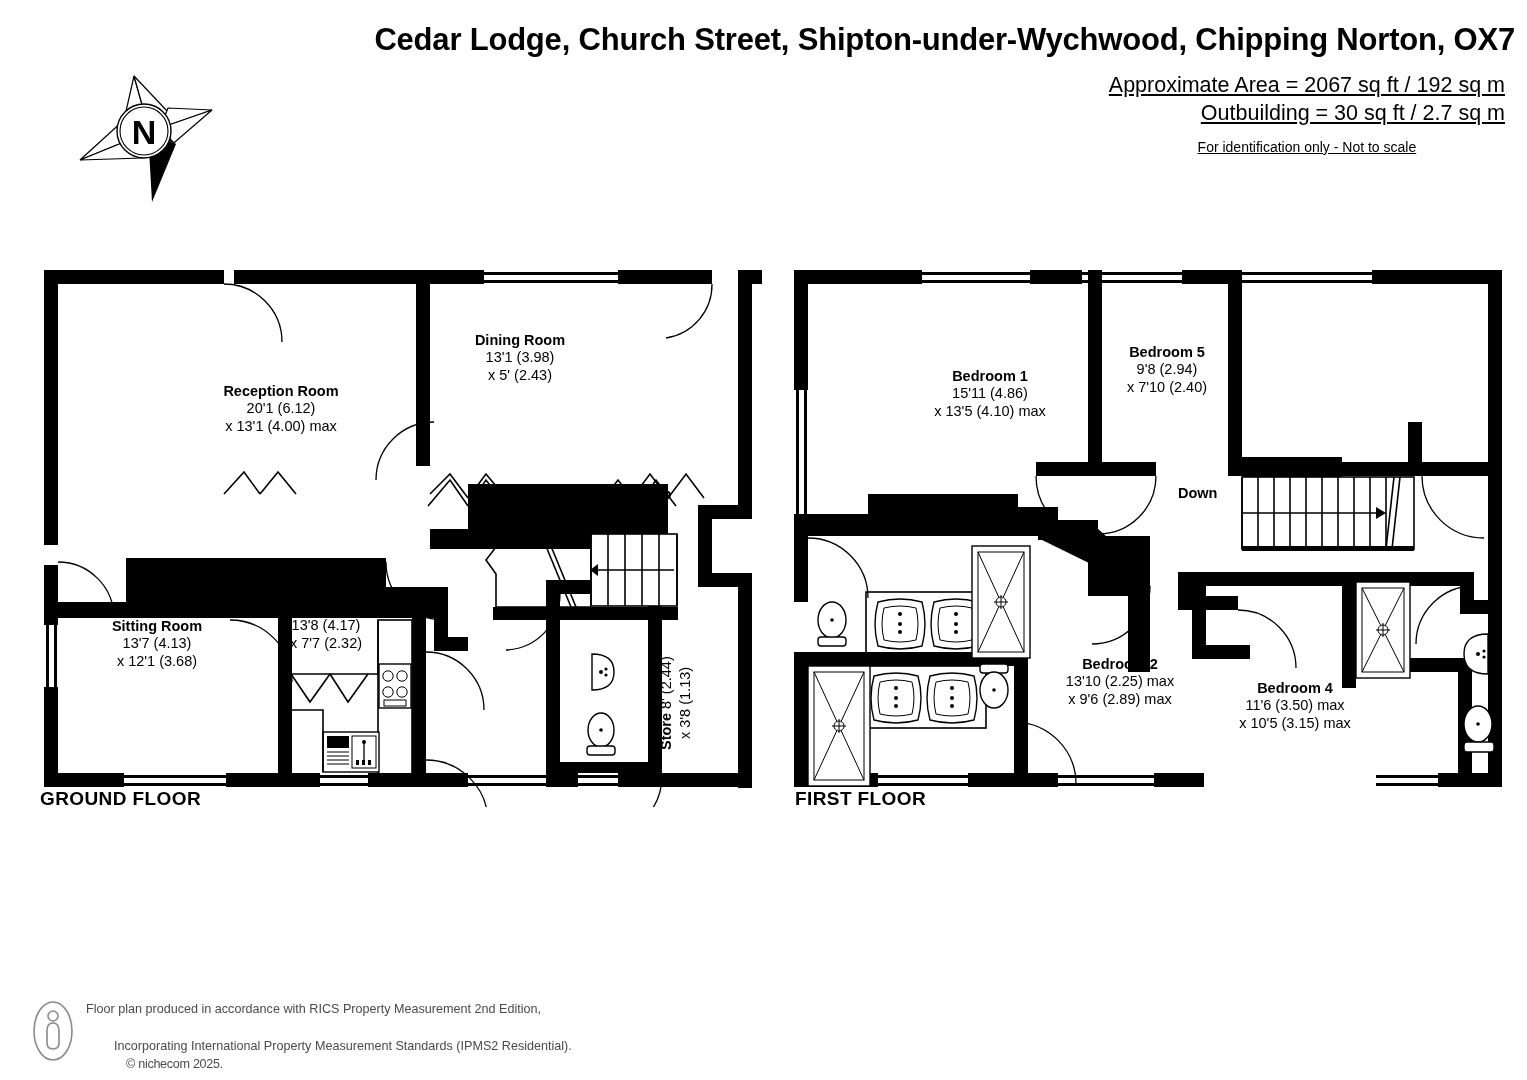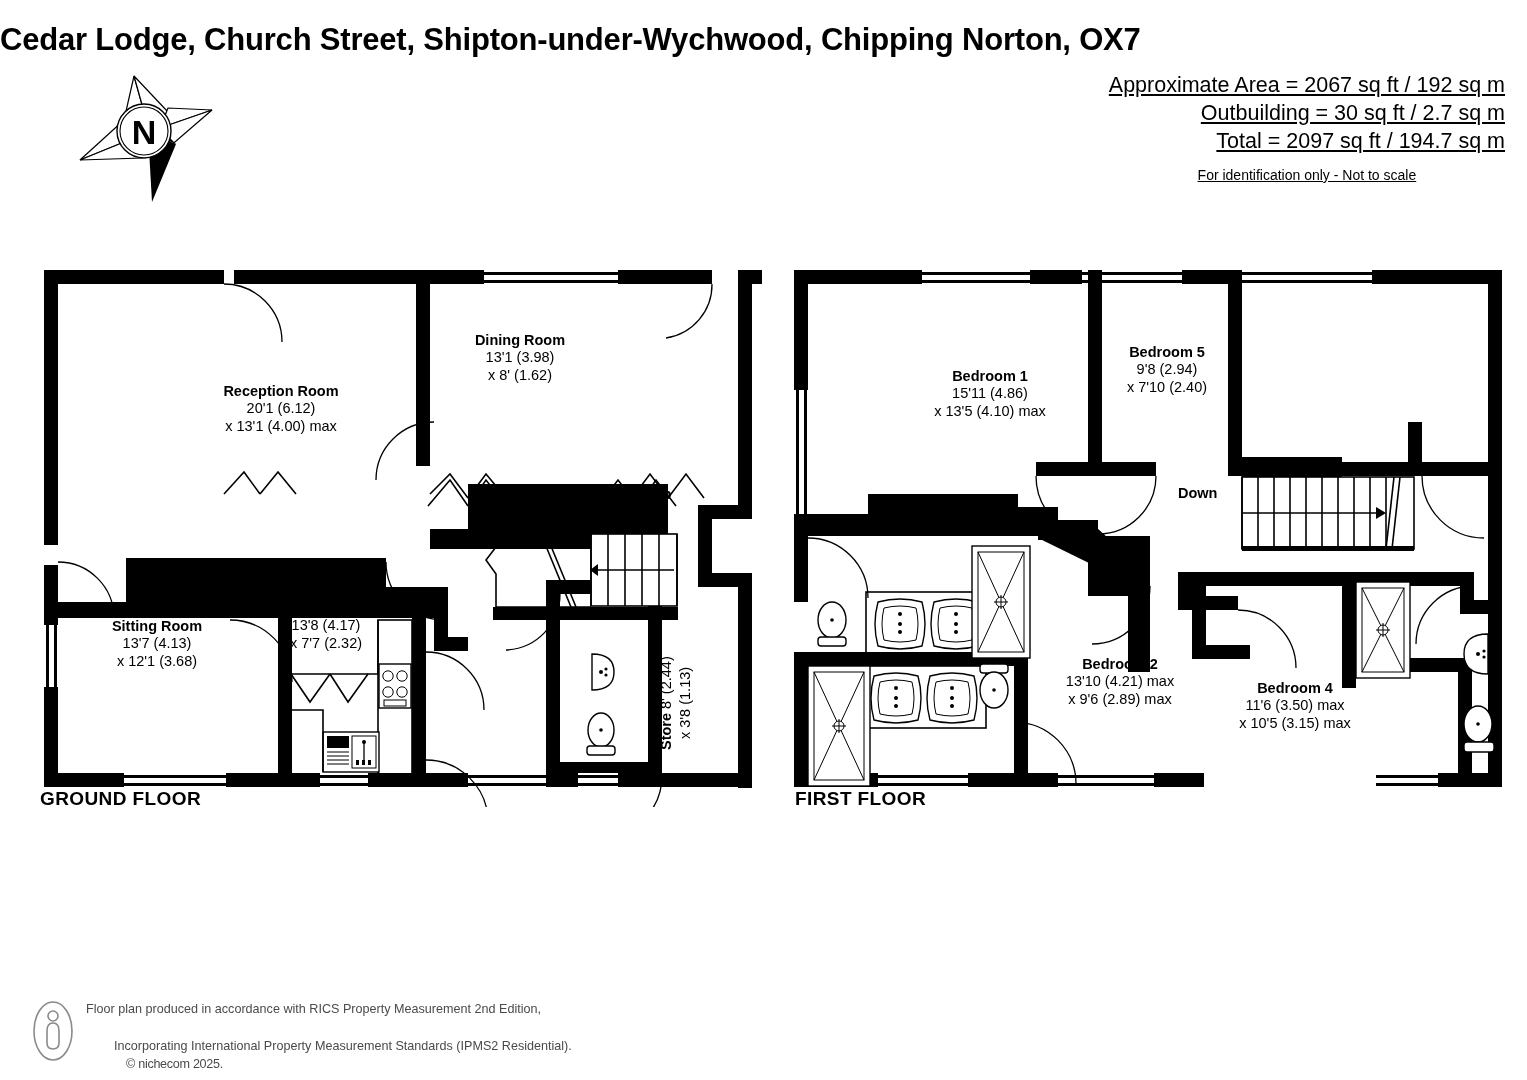--- a/index.html
+++ b/index.html
@@ -5,21 +5,21 @@
 <style>
   html,body{margin:0;padding:0;background:#ffffff;}
   body{
     width:1527px;height:1080px;position:relative;overflow:hidden;
     font-family:"Liberation Sans", sans-serif;color:#000;
   }
   .plan-root{position:absolute;inset:0;}
 
   
   #header-title{
-    position:absolute;left:0;top:22px;width:1515px;text-align:left;
+    position:absolute;left:0;top:22px;width:1515px;text-align:right;
     font-size:31px;font-weight:bold;letter-spacing:-0.2px;
   }
   #area-block{
     position:absolute;right:22px;top:72px;text-align:right;line-height:1.30;text-decoration:underline;
   }
   #area-block .line{font-size:21.5px;}
   #area-block .small{font-size:14px;margin-top:10px;text-align:center;}
 
   
   #compass{position:absolute;left:72px;top:72px;width:145px;height:135px;}
@@ -58,21 +58,20 @@
 </head>
 <body>
 
 <div class="plan-root">
 
   <div id="header-title">Cedar Lodge, Church Street, Shipton-under-Wychwood, Chipping Norton, OX7</div>
 
   <div id="area-block">
     <div class="line">Approximate Area = 2067 sq ft / 192 sq m</div>
     <div class="line">Outbuilding = 30 sq ft / 2.7 sq m</div>
-    <div class="line">Total = 2097 sq ft / 194.7 sq m</div>
     <div class="small">For identification only - Not to scale</div>
   </div>
 
   <div id="compass">
     <svg width="145" height="135" viewBox="0 0 145 135">
       <g class="thin2">
         <polygon points="62,4 76,54 52,48" fill="#fff"></polygon>
         <polygon points="62,4 76,54 96,40" fill="#fff"></polygon>
         <polygon points="140,38 88,56 96,36" fill="#fff"></polygon>
         <polygon points="140,38 88,56 96,76" fill="#fff"></polygon>
@@ -287,21 +286,21 @@
 
   <div class="room-label" style="left:161px;top:383px;width:240px;">
     <span class="rname">Reception Room</span>
     <span class="rdim">20'1 (6.12)</span>
     <span class="rdim">x 13'1 (4.00) max</span>
   </div>
 
   <div class="room-label" style="left:420px;top:332px;width:200px;">
     <span class="rname">Dining Room</span>
     <span class="rdim">13'1 (3.98)</span>
-    <span class="rdim">x 8' (1.62)</span>
+    <span class="rdim">x 5' (2.43)</span>
   </div>
 
   <div class="room-label" style="left:52px;top:618px;width:210px;">
     <span class="rname">Sitting Room</span>
     <span class="rdim">13'7 (4.13)</span>
     <span class="rdim">x 12'1 (3.68)</span>
   </div>
 
   <div class="room-label" style="left:238px;top:600px;width:176px;">
     <span class="rname">Kitchen</span>
@@ -529,21 +528,21 @@
 
   <div class="room-label" style="left:1092px;top:344px;width:150px;">
     <span class="rname">Bedroom 5</span>
     <span class="rdim">9'8 (2.94)</span>
     <span class="rdim">x 7'10 (2.40)</span>
   </div>
 
 
   <div class="room-label" style="left:1020px;top:656px;width:200px;">
     <span class="rname">Bedroom 2</span>
-    <span class="rdim">13'10 (4.21) max</span>
+    <span class="rdim">13'10 (2.25) max</span>
     <span class="rdim">x 9'6 (2.89) max</span>
   </div>
 
   <div class="room-label" style="left:1195px;top:680px;width:200px;">
     <span class="rname">Bedroom 4</span>
     <span class="rdim">11'6 (3.50) max</span>
     <span class="rdim">x 10'5 (3.15) max</span>
   </div>
 
   <div class="stair-word" style="left:1178px;top:485px;">Down</div>

